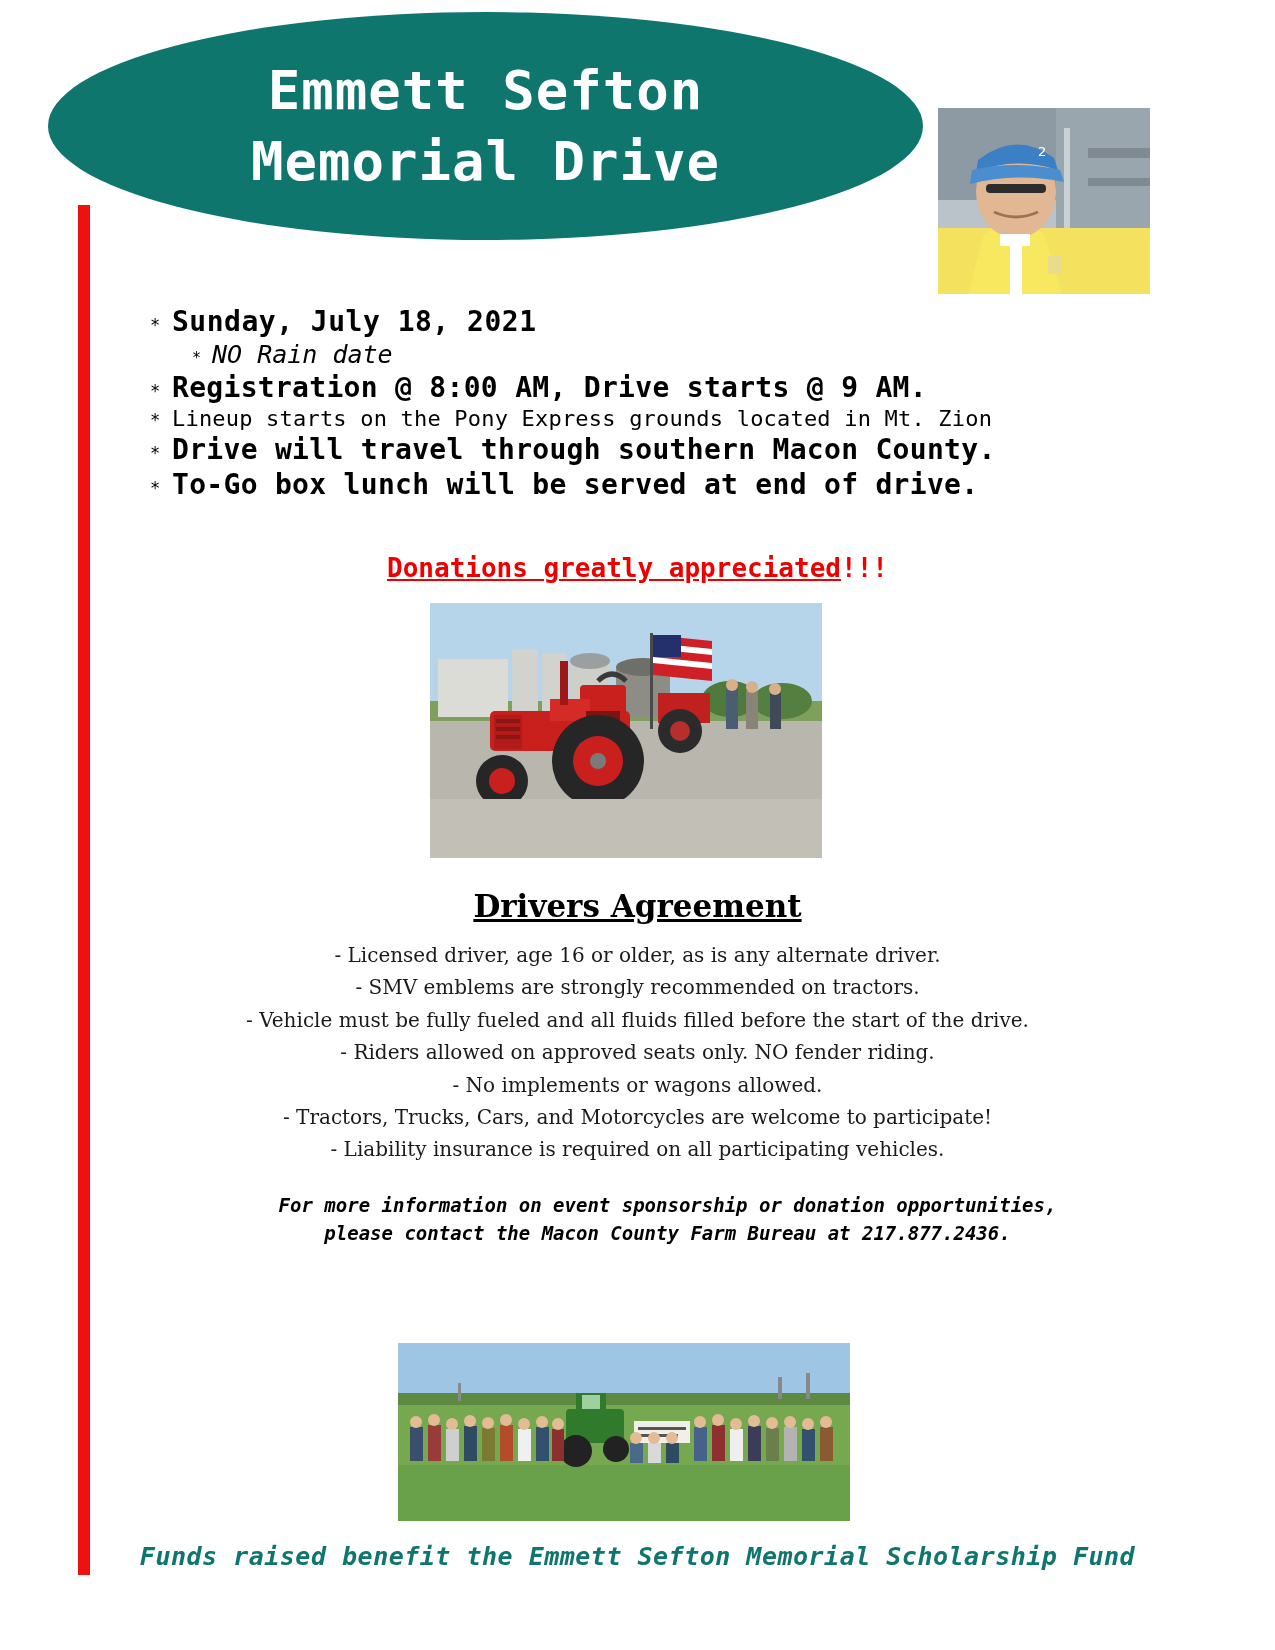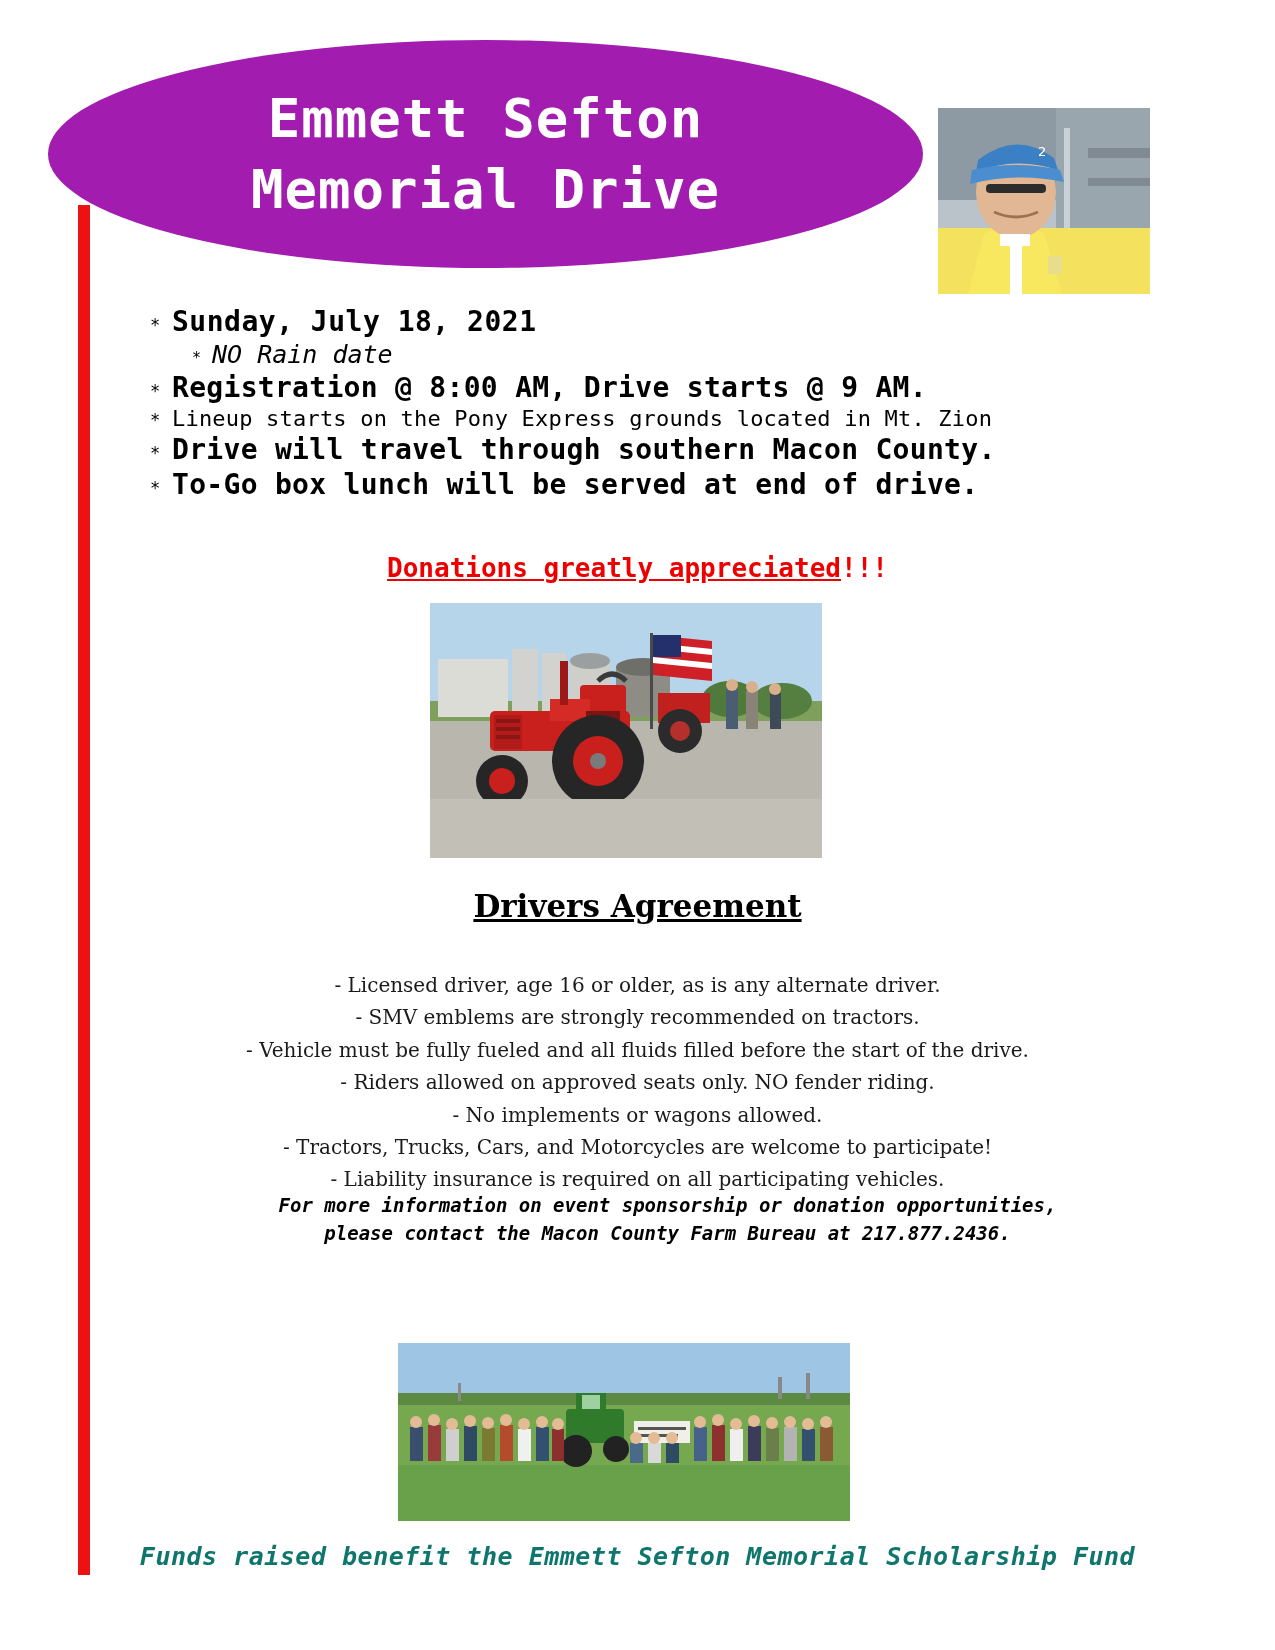--- a/index.html
+++ b/index.html
@@ -22,24 +22,24 @@
     top: 205px;
     width: 12px;
     height: 1370px;
     background: #ee1111;
   }
 
   
   .title-oval {
     position: absolute;
     left: 48px;
-    top: 40px;
+    top: 12px;
     width: 875px;
     height: 228px;
-    background: #a21caf;
+    background: #0f766e;
     border-radius: 50% / 50%;
     display: flex;
     flex-direction: column;
     align-items: center;
     justify-content: center;
   }
   .title-line {
     color: #ffffff;
     font-family: "DejaVu Sans Mono", monospace;
     font-size: 54px;
@@ -135,21 +135,21 @@
     left: 0;
     width: 1275px;
     text-align: center;
     font-family: "DejaVu Serif", serif;
     font-size: 31px;
     font-weight: bold;
   }
   .agreement-title span { text-decoration: underline; }
   .agreement-list {
     position: absolute;
-    top: 969px;
+    top: 939px;
     left: 0;
     width: 1275px;
     text-align: center;
     font-family: "DejaVu Serif", serif;
     font-size: 20px;
     line-height: 1.62;
     color: #1a1a1a;
   }
 
   

